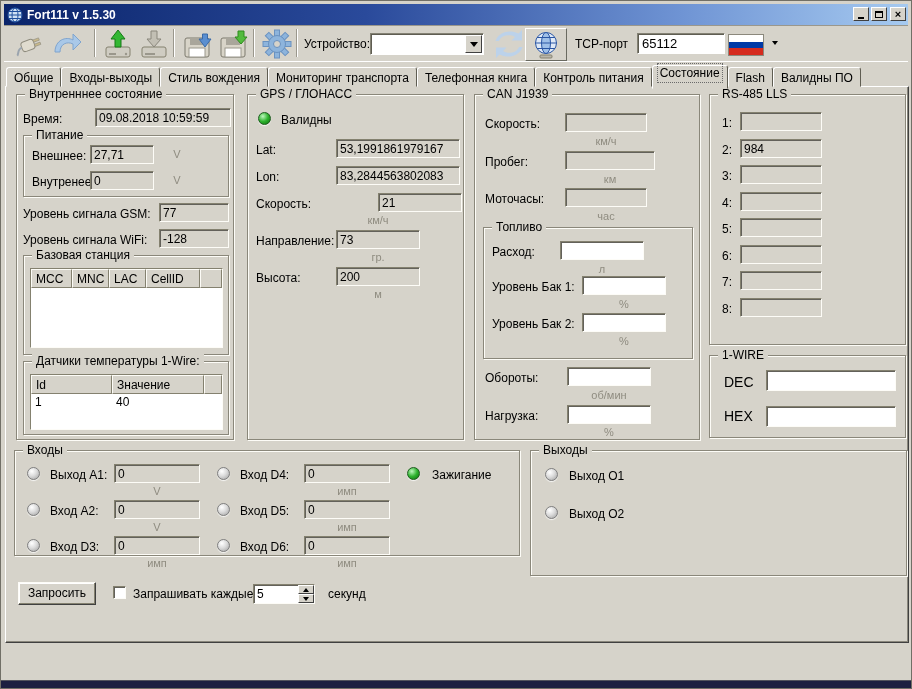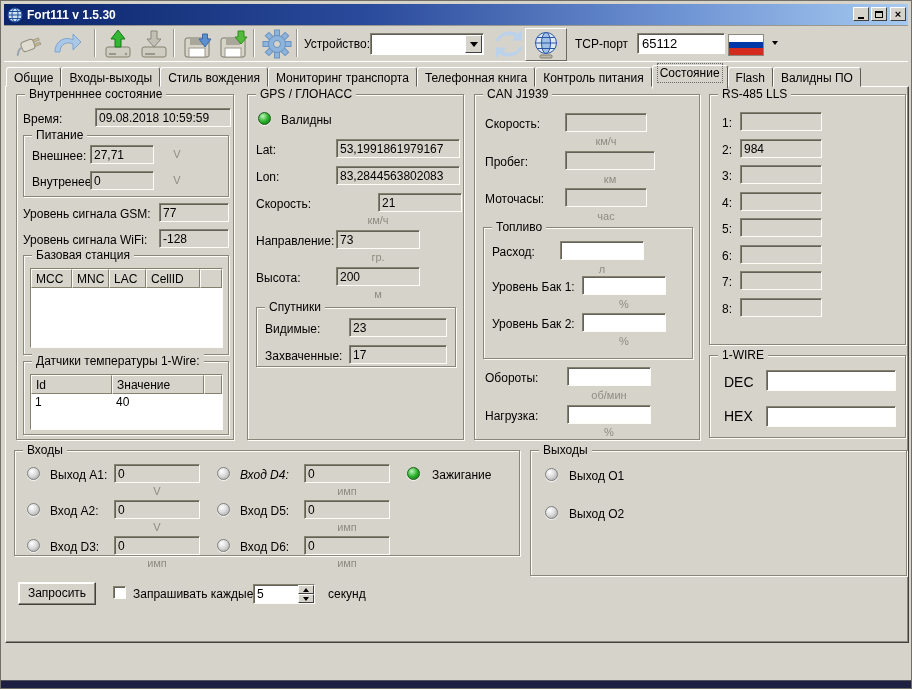--- a/index.html
+++ b/index.html
@@ -353,27 +353,20 @@
       <div class="fld" style="left:88px; top:71px; width:124px;">83,2844563802083</div>
       <span class="lbl" style="left:8px; top:102px;">Скорость:</span>
       <div class="fld" style="left:88px; top:98px; width:84px;margin-left:42px;">21</div>
       <span class="unit" style="left:88px; top:119px; width:84px;">км/ч</span>
       <span class="lbl" style="left:8px; top:139px;">Направление:</span>
       <div class="fld" style="left:88px; top:135px; width:84px;">73</div>
       <span class="unit" style="left:88px; top:156px; width:84px;">гр.</span>
       <span class="lbl" style="left:8px; top:176px;">Высота:</span>
       <div class="fld" style="left:88px; top:172px; width:84px;">200</div>
       <span class="unit" style="left:88px; top:193px; width:84px;">м</span>
-      <div class="gb" style="left:8px; top:212px; width:200px; height:60px;">
-        <span class="legend">Спутники</span>
-        <span class="lbl" style="left:8px; top:14px;">Видимые:</span>
-        <div class="fld" style="left:92px; top:10px; width:98px;">23</div>
-        <span class="lbl" style="left:8px; top:41px;">Захваченные:</span>
-        <div class="fld" style="left:92px; top:37px; width:98px;">17</div>
-      </div>
     </div>
 
     <div class="gb" style="left:468px; top:7px; width:226px; height:346px;">
       <span class="legend">CAN J1939</span>
       <span class="lbl" style="left:10px; top:22px;">Скорость:</span>
       <div class="fld" style="left:90px; top:18px; width:82px;"></div>
       <span class="unit" style="left:90px; top:40px; width:82px;">км/ч</span>
       <span class="lbl" style="left:10px; top:60px;">Пробег:</span>
       <div class="fld" style="left:90px; top:56px; width:90px;"></div>
       <span class="unit" style="left:90px; top:78px; width:90px;">км</span>
@@ -440,21 +433,21 @@
       <span class="lbl" style="left:35px; top:53px;">Вход A2:</span>
       <div class="fld" style="left:99px; top:49px; width:86px;">0</div>
       <span class="unit" style="left:99px; top:70px; width:86px;">V</span>
 
       <span class="led" style="left:12px; top:88px;"></span>
       <span class="lbl" style="left:35px; top:89px;">Вход D3:</span>
       <div class="fld" style="left:99px; top:85px; width:86px;">0</div>
       <span class="unit" style="left:99px; top:106px; width:86px;">имп</span>
 
       <span class="led" style="left:202px; top:16px;"></span>
-      <span class="lbl" style="left:225px; top:17px;font-style:italic;">Вход D4:</span>
+      <span class="lbl" style="left:225px; top:17px;">Вход D4:</span>
       <div class="fld" style="left:289px; top:13px; width:86px;">0</div>
       <span class="unit" style="left:289px; top:34px; width:86px;">имп</span>
 
       <span class="led" style="left:202px; top:52px;"></span>
       <span class="lbl" style="left:225px; top:53px;">Вход D5:</span>
       <div class="fld" style="left:289px; top:49px; width:86px;">0</div>
       <span class="unit" style="left:289px; top:70px; width:86px;">имп</span>
 
       <span class="led" style="left:202px; top:88px;"></span>
       <span class="lbl" style="left:225px; top:89px;">Вход D6:</span>

